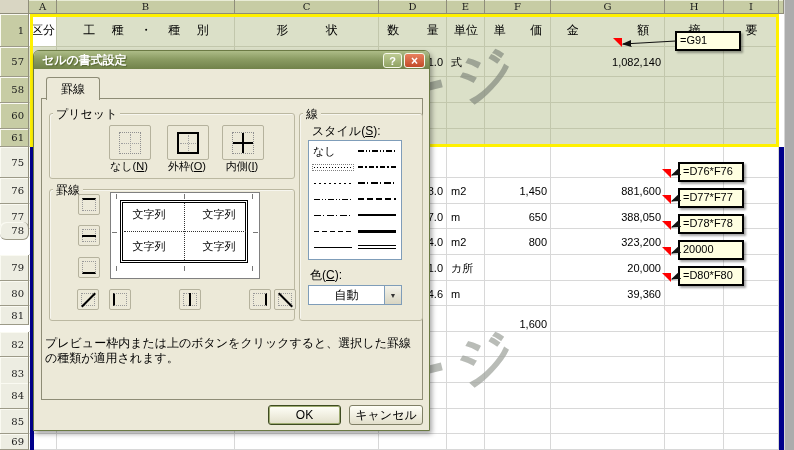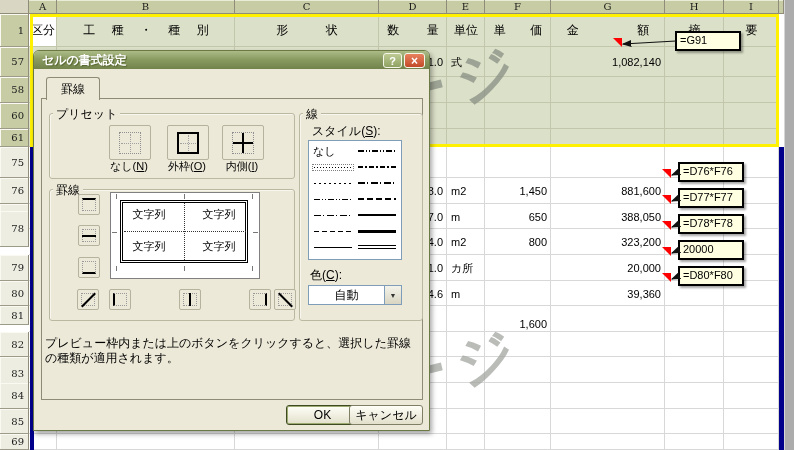--- a/index.html
+++ b/index.html
@@ -127,21 +127,21 @@
   #combo{position:absolute;left:8px;top:171px;width:94px;height:20px;background:#fff;
          border:1px solid #7F9DB9;box-sizing:border-box;display:flex;align-items:center;}
   .combo-text{flex:1;text-align:center;}
   .combo-btn{width:17px;height:100%;background:linear-gradient(#F4F3EA,#D8D5C2);
              border-left:1px solid #7F9DB9;display:flex;align-items:center;justify-content:center;box-sizing:border-box;}
   .combo-btn span{font-size:7px;color:#333;}
   #dlg-help{position:absolute;left:11px;top:285px;width:374px;font-size:12px;line-height:15px;z-index:3;}
   .dbtn{position:absolute;top:354px;height:20px;background:linear-gradient(#FFFFF8,#E2DFCB);
         border:1px solid #7F7F66;border-radius:3px;display:flex;align-items:center;justify-content:center;
         box-sizing:border-box;font-size:12px;z-index:3;}
-  #btn-ok{left:234px;width:73px;border:1px solid #3E4B22;box-shadow:inset 0 0 0 1px #9DAB70;margin-left:18px;}
+  #btn-ok{left:234px;width:73px;border:1px solid #3E4B22;box-shadow:inset 0 0 0 1px #9DAB70;}
   #btn-cancel{left:315px;width:74px;}
 </style>
 </head>
 <body>
 
 <div id="stage">
 
   <div id="corner"></div>
 
   <div class="wm" id="wm-top">ページ</div>
@@ -477,21 +477,21 @@
     <div class="colhdr" style="left: 724px; width: 55px;">I</div>
     <div class="colhdr" style="left: 779px; width: 5px;"></div>
     <div class="rowhdr sel" style="top: 14px; height: 33px;">1</div>
     <div class="rowhdr sel" style="top: 47px; height: 30px;">57</div>
     <div class="rowhdr sel" style="top: 77px; height: 26px;">58</div>
     <div class="rowhdr sel" style="top: 103px; height: 26px;">60</div>
     <div class="rowhdr sel" style="top: 129px; height: 18px;">61</div>
     <div class="rowhdr" style="top: 147px; height: 31px;">75</div>
     <div class="rowhdr" style="top: 178px; height: 26px;">76</div>
     <div class="rowhdr" style="top: 204px; height: 25px;">77</div>
-    <div class="rowhdr" style="top: 211px; height: 36px;">78</div>
+    <div class="rowhdr" style="top: 222px; height: 18px; border-radius: 6px;">78</div>
     <div class="rowhdr" style="top: 255px; height: 26px;">79</div>
     <div class="rowhdr" style="top: 281px; height: 25px;">80</div>
     <div class="rowhdr" style="top: 306px; height: 19px;">81</div>
     <div class="rowhdr" style="top: 332px; height: 25px;">82</div>
     <div class="rowhdr" style="top: 357px; height: 34px;">83</div>
     <div class="rowhdr" style="top: 383px; height: 26px;">84</div>
     <div class="rowhdr" style="top: 409px; height: 25px;">85</div>
     <div class="rowhdr" style="top: 434px; height: 16px;">69</div>
     <div class="hcell hA" style="left: 29px; width: 28px;">区分</div>
     <div class="hcell hB" style="left: 57px; width: 178px;">工 種 ・ 種 別</div>

